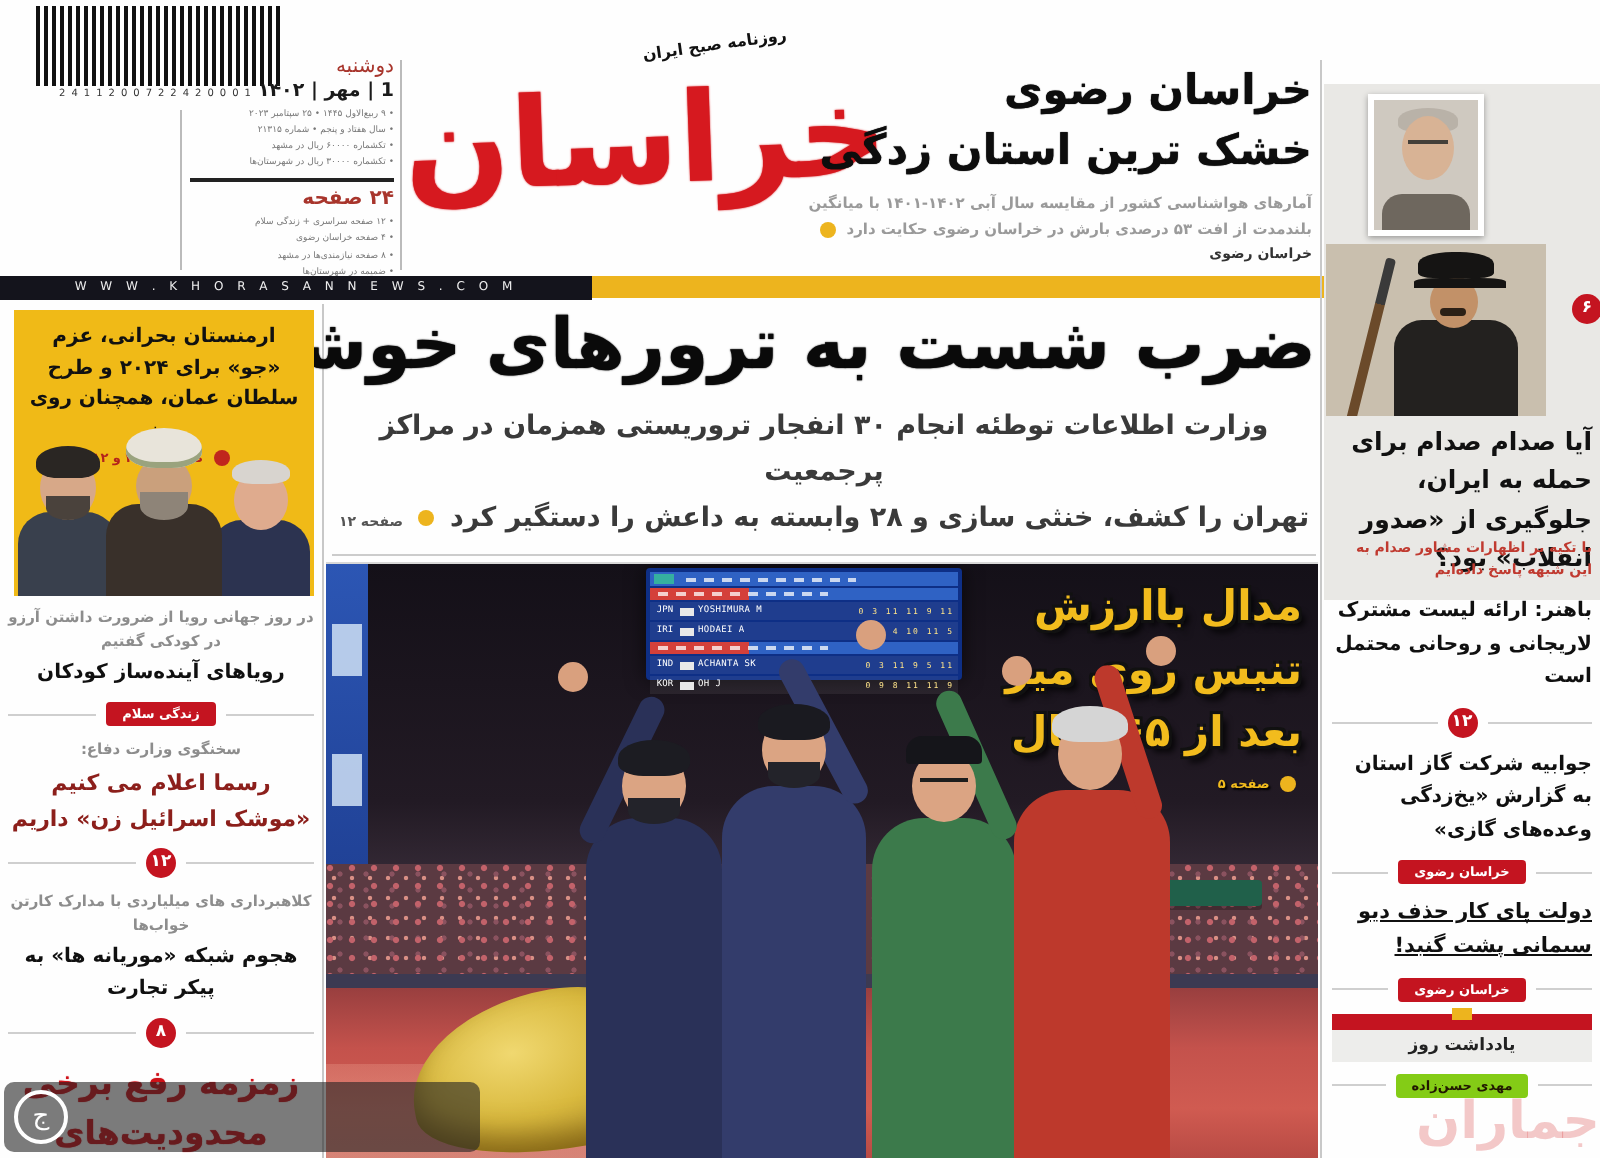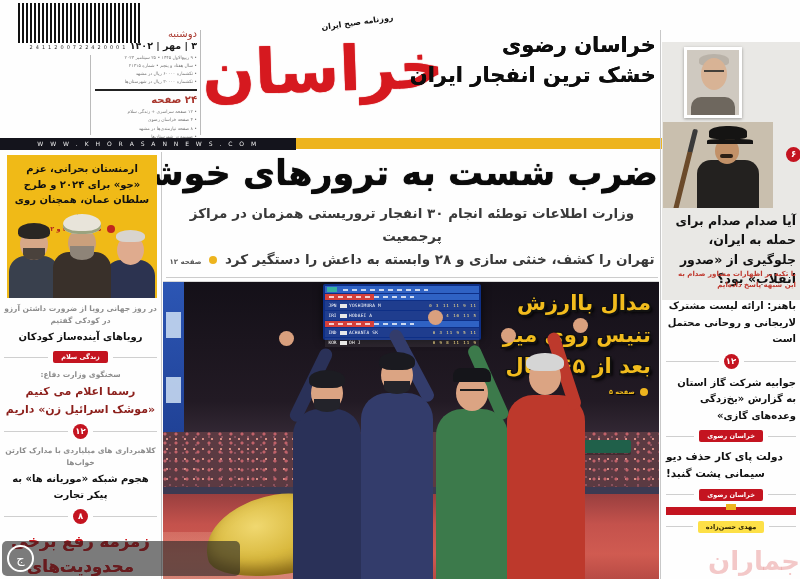--- a/index.html
+++ b/index.html
@@ -53,21 +53,21 @@
   
   .cres { display:inline-block; width:8px; height:8px; border-radius:50%;
     background:#edb41e; vertical-align:middle; margin:0 3px; }
   .cres.red { background:#c0261d; }
   .dvd { display:flex; align-items:center; margin:6px 0; }
   .dvd .ln { flex:1; height:1px; background:#cfcfcf; }
   .pbadge { min-width:15px; height:15px; border-radius:50%; background:#c41420; color:#fff;
     font-size:8.5px; line-height:15px; text-align:center; font-weight:bold; margin:0 5px; }
   .rtag { background:#c41420; color:#fff; font-size:6.5px; font-weight:bold;
     padding:2px 8px; border-radius:2px; margin:0 5px; }
-  .ytag { background:#fde047; color:#211800; font-size:6.5px; font-weight:bold;
+  .ytag { background:#84cc16; color:#211800; font-size:6.5px; font-weight:bold;
     padding:2px 8px; border-radius:2px; margin:0 5px; }
 
   
   .yellow-box { left:7px; top:155px; width:150px; height:143px; background:#f0ba17; overflow:hidden; }
   .yb-head { padding:6px 5px 0; font-size:10px; font-weight:bold; color:#111;
     text-align:center; line-height:1.55; direction:rtl; }
   .yb-page { font-size:6.5px; color:#b3231c; font-weight:bold; text-align:center; margin-top:2px; direction:rtl;}
   .yb-photos { position:absolute; bottom:0; left:0; right:0; height:84px; }
   .person { position:absolute; bottom:0; }
   .person .suit { position:absolute; bottom:0; left:0; right:0; border-radius:16px 16px 0 0; }
@@ -130,21 +130,21 @@
     background:#2c2016; border-radius:2px; }
   .p2 .rifle { position:absolute; left:20px; top:6px; width:5px; height:84px;
     background:linear-gradient(180deg,#3a3a3a 0 28%,#6b4a2a 28%); transform:rotate(14deg); border-radius:2px; }
   .badge6 { position:absolute; left:119px; top:117px; }
   .sb-h1 { position:absolute; left:4px; top:181px; width:130px; direction:rtl; text-align:right;
     font-size:12.5px; font-weight:bold; color:#111; line-height:1.55; }
   .sb-note1 { position:absolute; left:4px; top:239px; width:130px; direction:rtl; text-align:right;
     font-size:7px; font-weight:bold; color:#c03a30; line-height:1.6; }
   .sb-items { position:absolute; left:4px; top:268px; width:130px; direction:rtl; text-align:right; }
   .sb-h { font-size:10px; font-weight:bold; color:#101010; line-height:1.65; }
-  .sb-h.center { text-align:left; font-size:10.5px; }
+  .sb-h.center { text-align:right; font-size:10.5px;text-decoration:underline; }
   .sb-sub { font-size:7.5px; font-weight:bold; color:#9a9a9a; line-height:1.7; text-align:center; }
   .red-bar { height:8px; background:#c41420; margin-top:4px; position:relative; }
   .red-bar .notch { position:absolute; left:50%; top:-3px; width:10px; height:6px;
     margin-left:-5px; background:#edb41e; }
   .yd-strip { background:#ededeb; text-align:center; font-size:8.5px; font-weight:bold;
     color:#222; padding:3px 0; }
   .red-corner-wm { position:absolute; right:0; top:516px; font-size:26px; font-weight:bold;
     color:rgba(210,40,40,.25); direction:rtl; }
 
   
@@ -244,21 +244,21 @@
 </head>
 <body>
 
 <div id="page">
 
   <div class="abs barcode"></div>
   <div class="abs barcode-digits">2411200722420001</div>
 
   <div class="abs date-col">
     <div class="weekday">دوشنبه</div>
-    <div class="dateline">۳ | مهر | ۱۴۰۲</div>
+    <div class="dateline">1 | مهر | ۱۴۰۲</div>
     <div class="tiny-lines">
       <div>• ۹ ربیع‌الاول ۱۴۴۵ • ۲۵ سپتامبر ۲۰۲۳</div>
       <div>• سال هفتاد و پنجم • شماره ۲۱۳۱۵</div>
       <div>• تکشماره ۶۰۰۰۰ ریال در مشهد</div>
       <div>• تکشماره ۳۰۰۰۰ ریال در شهرستان‌ها</div>
     </div>
     <div class="date-rule"></div>
     <div class="pages-label">۲۴ صفحه</div>
     <div class="tiny-lines">
       <div>• ۱۲ صفحه سراسری + زندگی سلام</div>
@@ -274,21 +274,26 @@
     <div class="logo-tagline">روزنامه صبح ایران</div>
     <div class="logo-text">خراسان</div>
   </div>
 
   <div class="abs www-strip">W W W . K H O R A S A N N E W S . C O M</div>
   <div class="abs yellow-bar"></div>
 
   <div class="abs tr-story">
     <div class="tr-title">
       <div>خراسان رضوی</div>
-      <div>خشک ترین انفجار ایران</div>
+      <div>خشک ترین استان زدگی</div>
+    </div>
+    <div class="tr-lead">
+      <span>آمارهای هواشناسی کشور از مقایسه سال آبی ۱۴۰۲-۱۴۰۱ با میانگین بلندمدت از افت ۵۳ درصدی بارش در خراسان رضوی حکایت دارد</span>
+      <span class="cres"></span>
+      <b class="tr-tag">خراسان رضوی</b>
     </div>
   </div>
 
   <div class="abs v-left-rule"></div>
   <div class="abs v-right-rule"></div>
 
   <div class="abs main-story">
     <div class="main-headline">ضرب شست به ترورهای خوشه‌ای</div>
     <div class="main-lead">
       <div>وزارت اطلاعات توطئه انجام ۳۰ انفجار تروریستی همزمان در مراکز پرجمعیت</div>
@@ -491,20 +496,21 @@
       </div>
       <div class="sb-h center">دولت پای کار حذف دیو سیمانی پشت گنبد!</div>
       <div class="dvd">
         <div class="ln"></div>
         <span class="rtag">خراسان رضوی</span>
         <div class="ln"></div>
       </div>
       <div class="red-bar">
         <div class="notch"></div>
       </div>
+      <div class="yd-strip">یادداشت روز</div>
       <div class="dvd">
         <div class="ln"></div>
         <span class="ytag">مهدی حسن‌زاده</span>
         <div class="ln"></div>
       </div>
 
     </div>
     <div class="red-corner-wm">جماران</div>
   </div>
 

